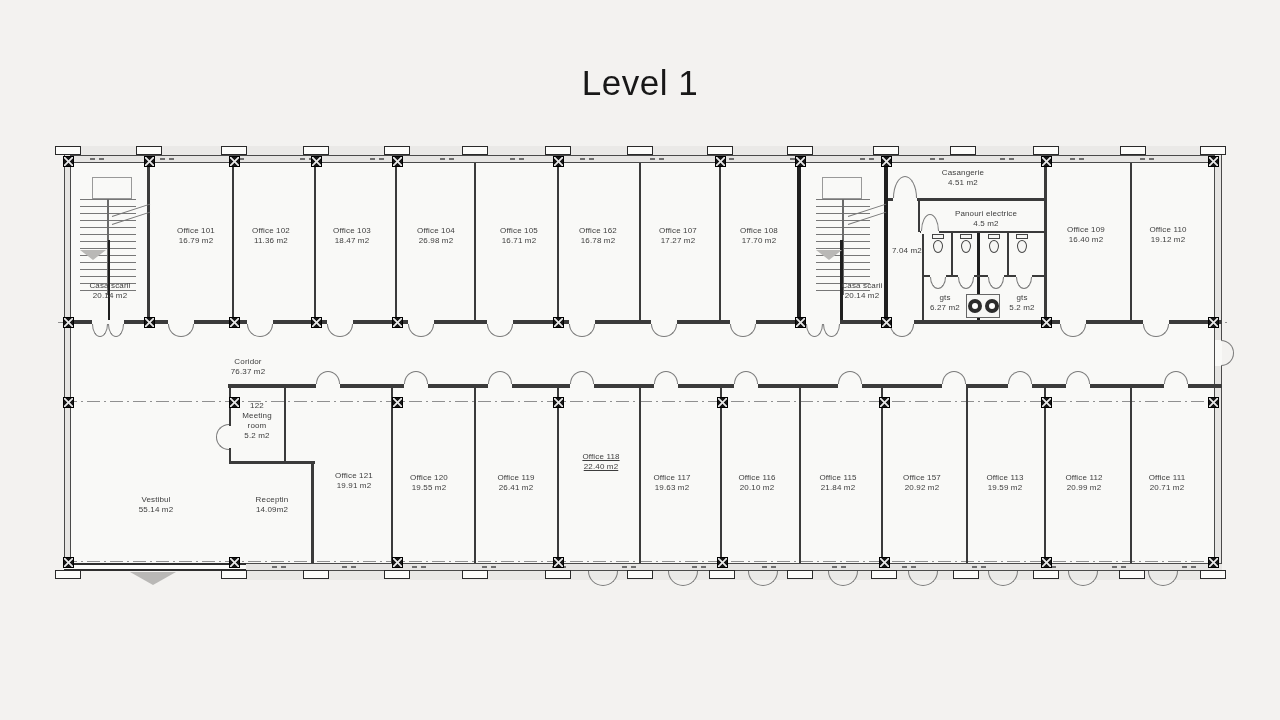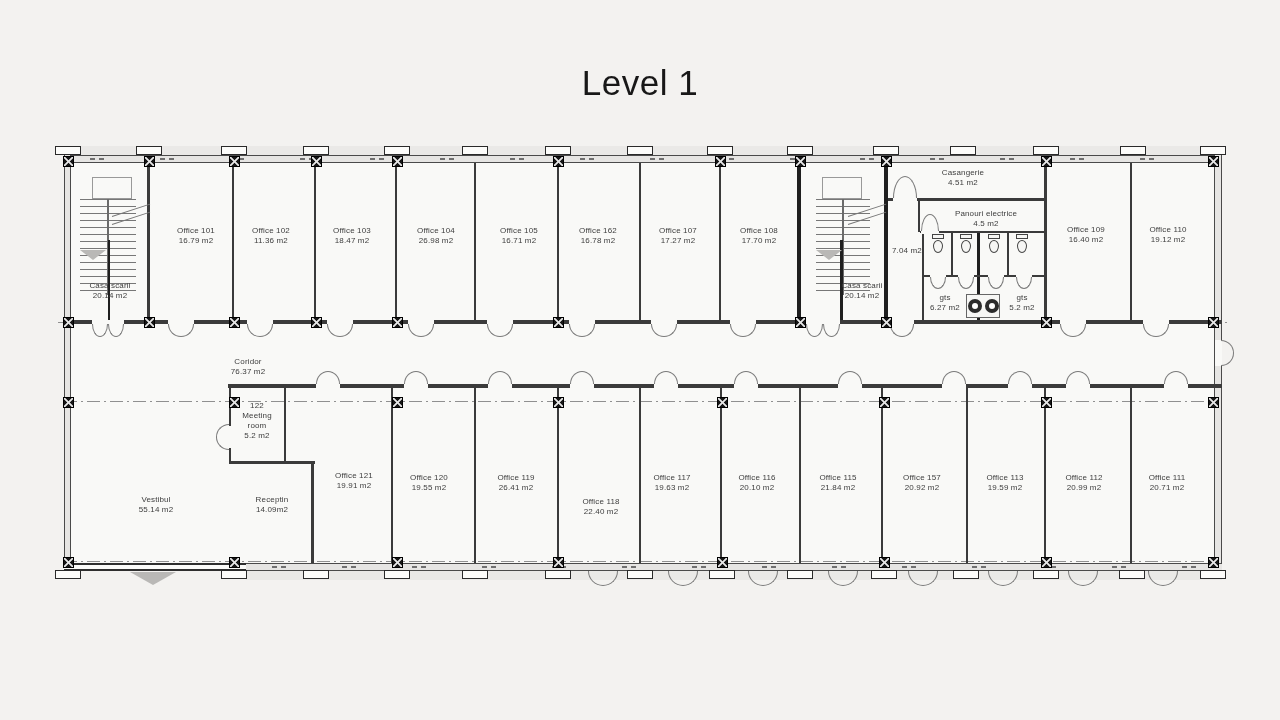--- a/index.html
+++ b/index.html
@@ -376,21 +376,21 @@
     <div>19.91 m2</div>
   </div>
   <div class="lbl" style="left:429px;top:473px;">
     <div>Office 120</div>
     <div>19.55 m2</div>
   </div>
   <div class="lbl" style="left:516px;top:473px;">
     <div>Office 119</div>
     <div>26.41 m2</div>
   </div>
-  <div class="lbl" style="left:601px;top:497px;">
+  <div class="lbl" style="left:601px;top:452px;text-decoration:underline;">
     <div>Office 118</div>
     <div>22.40 m2</div>
   </div>
   <div class="lbl" style="left:672px;top:473px;">
     <div>Office 117</div>
     <div>19.63 m2</div>
   </div>
   <div class="lbl" style="left:757px;top:473px;">
     <div>Office 116</div>
     <div>20.10 m2</div>

